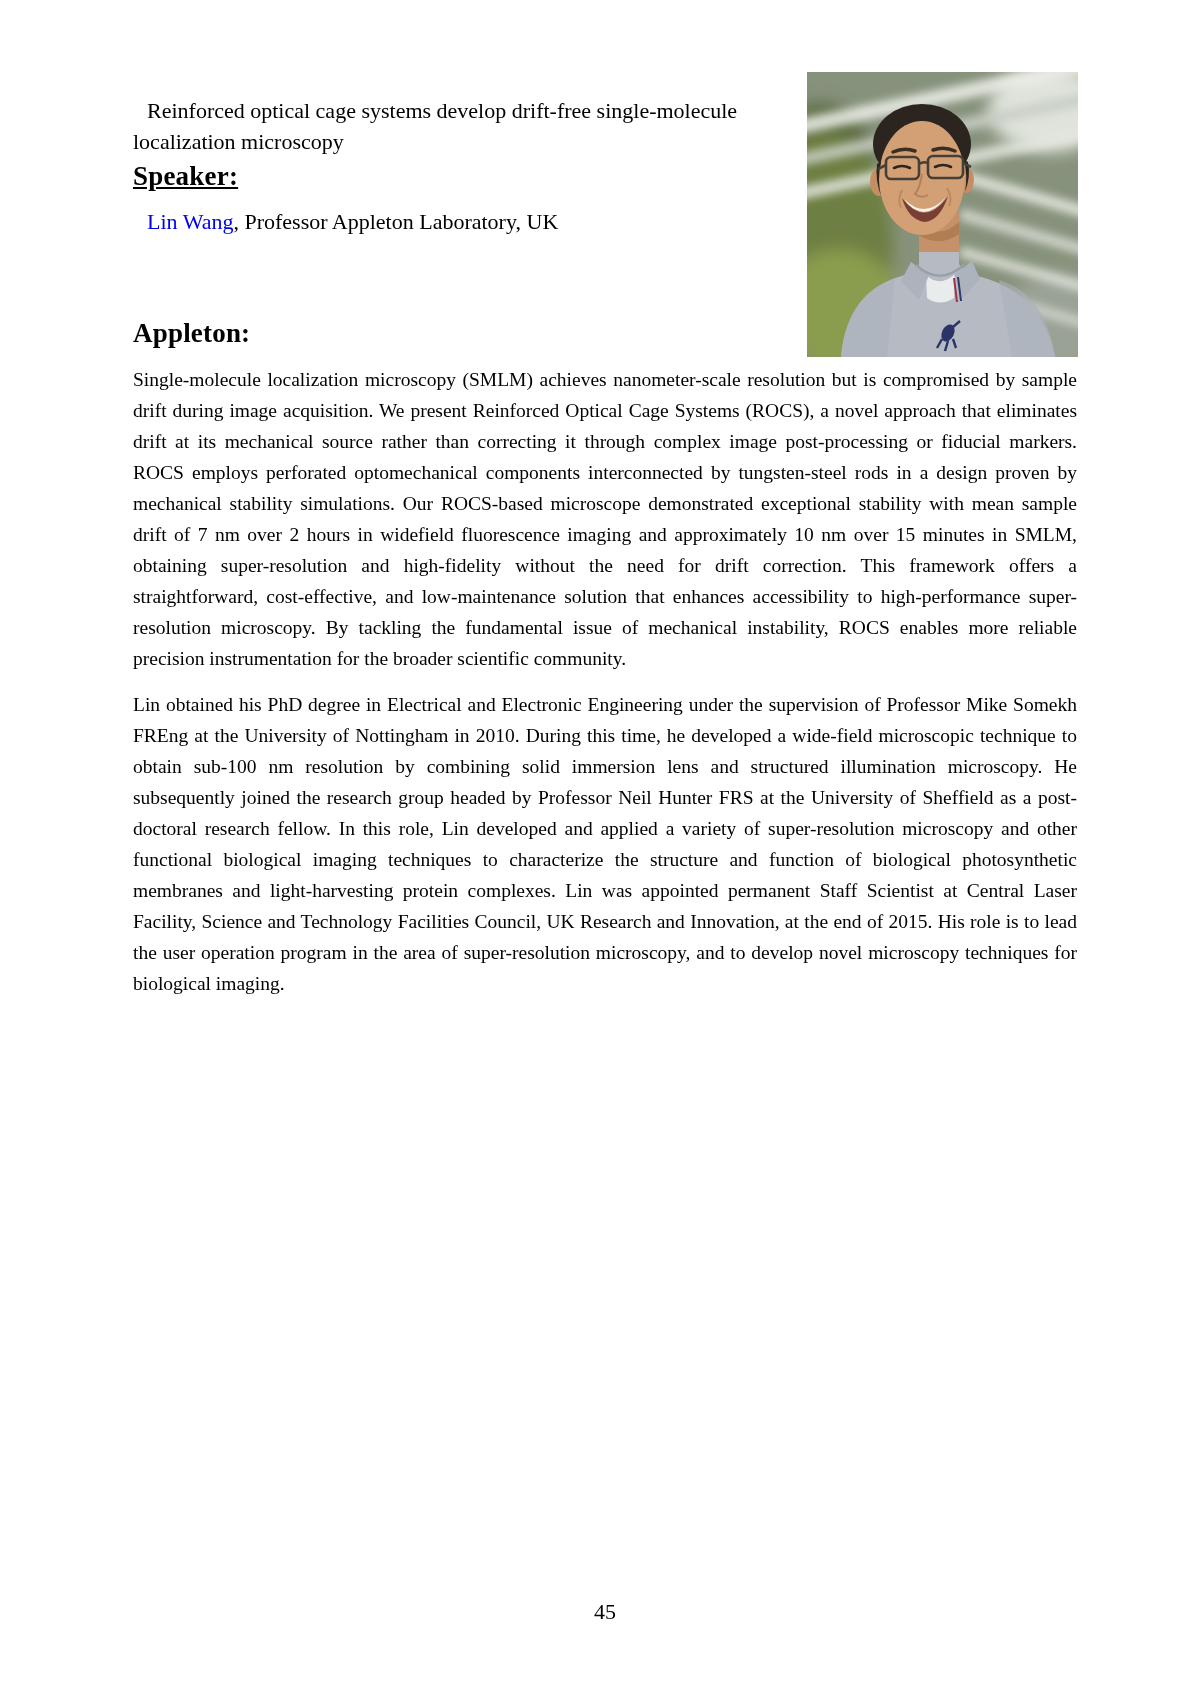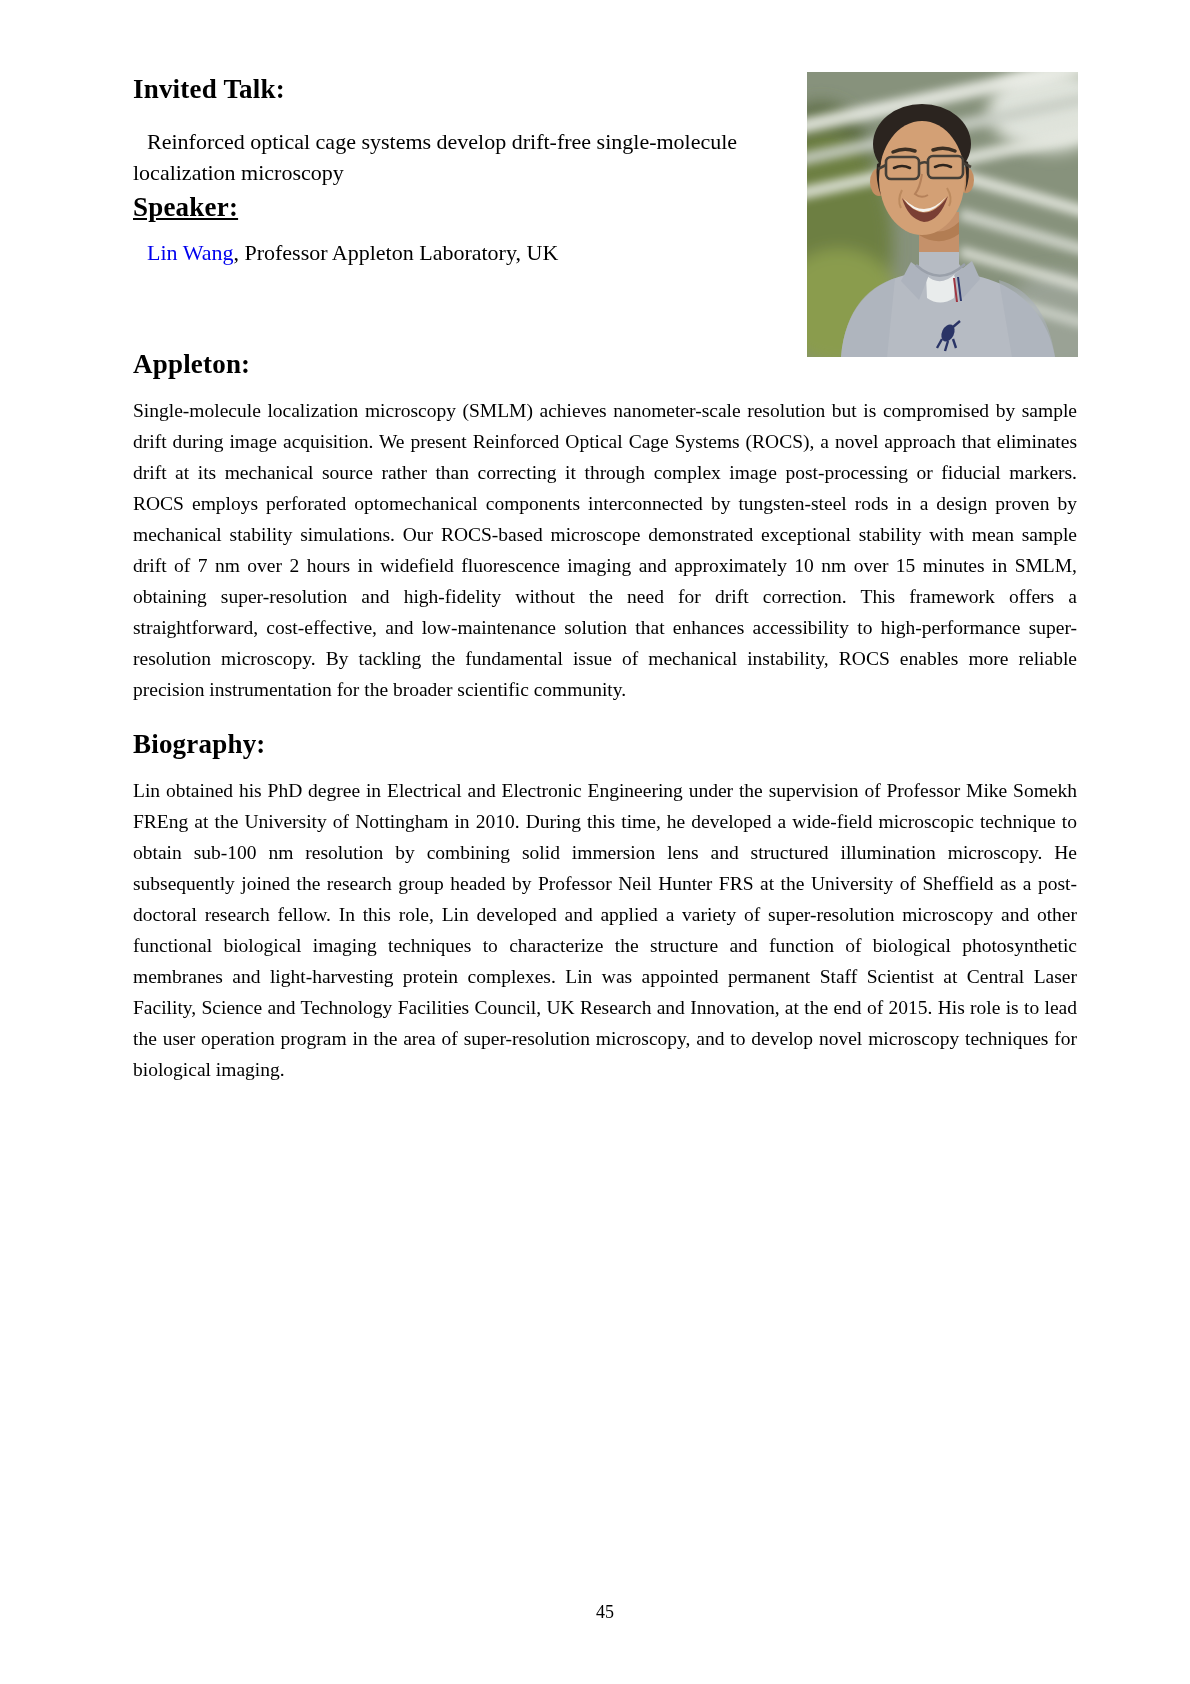--- a/index.html
+++ b/index.html
@@ -59,44 +59,42 @@
     height: 285px;
     overflow: hidden;
   }
   .photo svg { display: block; }
   .page-number {
     position: absolute;
     top: 1600px;
     left: 133px;
     width: 944px;
     text-align: center;
-    font-size: 18px;
+    font-size: 22px;
     line-height: 24px;
   }
 </style>
 </head>
 <body>
 
 <div class="page">
 
   <div class="content">
 
-    <h2 class="sec">Invited Talk:</h2>
 
     <p class="talk-title">Reinforced optical cage systems develop drift-free single-molecule localization microscopy</p>
 
     <h2 class="sec speaker-heading">Speaker:</h2>
 
     <p class="speaker-line"><a class="speaker-link">Lin Wang</a><span>, Professor Appleton Laboratory, UK</span></p>
 
     <h2 class="sec abstract-heading">Appleton:</h2>
 
     <p class="body-para">Single-molecule localization microscopy (SMLM) achieves nanometer-scale resolution but is compromised by sample drift during image acquisition. We present Reinforced Optical Cage Systems (ROCS), a novel approach that eliminates drift at its mechanical source rather than correcting it through complex image post-processing or fiducial markers. ROCS employs perforated optomechanical components interconnected by tungsten-steel rods in a design proven by mechanical stability simulations. Our ROCS-based microscope demonstrated exceptional stability with mean sample drift of 7 nm over 2 hours in widefield fluorescence imaging and approximately 10 nm over 15 minutes in SMLM, obtaining super-resolution and high-fidelity without the need for drift correction. This framework offers a straightforward, cost-effective, and low-maintenance solution that enhances accessibility to high-performance super-resolution microscopy. By tackling the fundamental issue of mechanical instability, ROCS enables more reliable precision instrumentation for the broader scientific community.</p>
 
-    <h2 class="sec biography-heading">Biography:</h2>
 
     <p class="body-para">Lin obtained his PhD degree in Electrical and Electronic Engineering under the supervision of Professor Mike Somekh FREng at the University of Nottingham in 2010. During this time, he developed a wide-field microscopic technique to obtain sub-100 nm resolution by combining solid immersion lens and structured illumination microscopy. He subsequently joined the research group headed by Professor Neil Hunter FRS at the University of Sheffield as a post-doctoral research fellow. In this role, Lin developed and applied a variety of super-resolution microscopy and other functional biological imaging techniques to characterize the structure and function of biological photosynthetic membranes and light-harvesting protein complexes. Lin was appointed permanent Staff Scientist at Central Laser Facility, Science and Technology Facilities Council, UK Research and Innovation, at the end of 2015. His role is to lead the user operation program in the area of super-resolution microscopy, and to develop novel microscopy techniques for biological imaging.</p>
 
   </div>
 
   <div class="photo">
     <svg width="271" height="285" viewBox="0 0 271 285" xmlns="http://www.w3.org/2000/svg">
       <defs>
         <filter id="b8" x="-50%" y="-50%" width="200%" height="200%">
             <feGaussianBlur stdDeviation="8"></feGaussianBlur>

